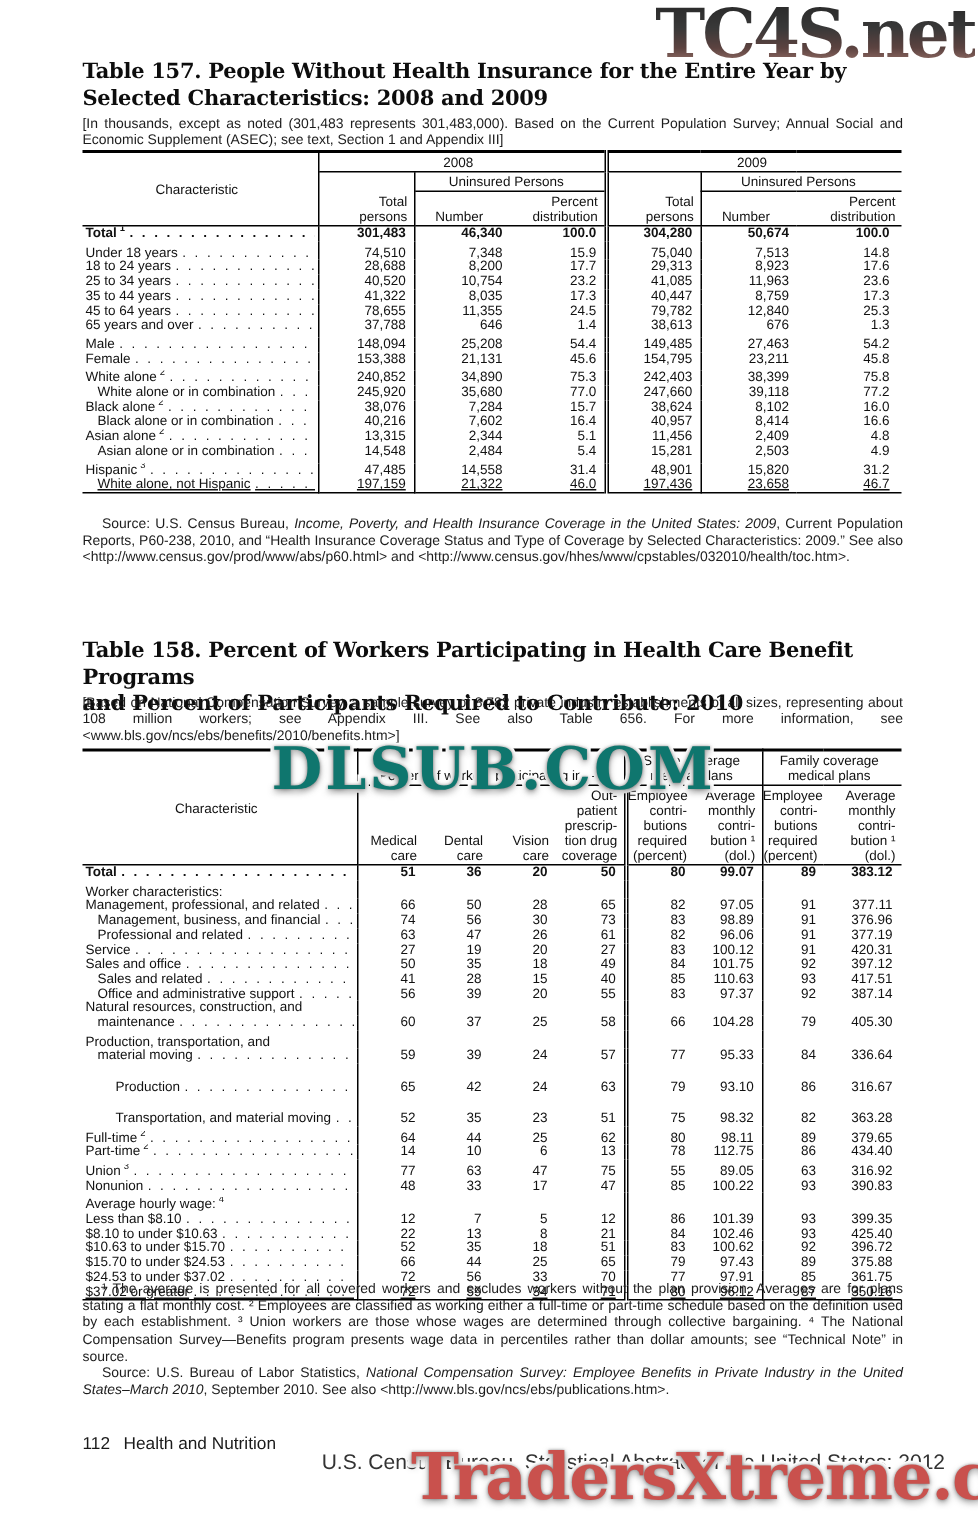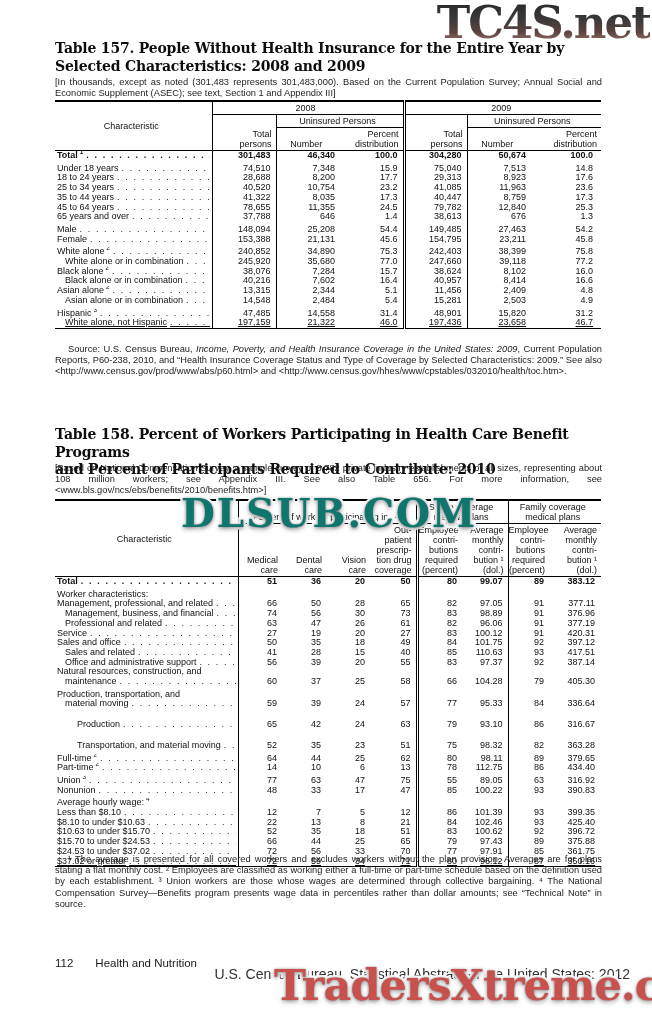--- a/index.html
+++ b/index.html
@@ -38,21 +38,21 @@
   sup{font-size:6.3px;vertical-align:4px;line-height:0;margin-left:2px;}
   .b, .b .t{font-weight:bold;}
   tr.gaprow td{height:3px;line-height:3px;}
   tbody tr:last-child td{border-bottom:1.5px solid #000;text-decoration:underline;}
 
   
   .fn{margin:0;font-size:9.3px;line-height:11.2px;text-align:justify;text-indent:13px;color:#1c1c1c;}
 
   
   .pgno{font-size:11.5px;color:#1a1a1a;}
-  .pgsec{font-size:11.5px;color:#1a1a1a;margin-left:22px;}
+  .pgsec{font-size:11.5px;color:#1a1a1a;margin-left:9px;}
   .src-line{font-size:14px;color:#333;}
 
   
   .wm{font-weight:bold;white-space:nowrap;pointer-events:none;}
   .wm-top{top:-4px;right:2px;font-family:"DejaVu Serif",serif;font-size:45px;letter-spacing:-2px;
           background:linear-gradient(180deg,#242424 0%,#383838 42%,#5c4340 68%,#967068 88%,#b79c93 100%);
           -webkit-background-clip:text;background-clip:text;color:transparent;}
   .wm-mid{left:181px;top:490px;font-family:"DejaVu Serif",serif;font-size:39px;letter-spacing:2px;
           color:#0f766e;-webkit-text-stroke:5px #fff;paint-order:stroke fill;
           text-shadow:0 2px 4px rgba(70,70,70,.55),0 0 2px rgba(90,90,90,.6);}
@@ -909,20 +909,21 @@
         <td class="num">80</td>
         <td class="num vr">96.12</td>
         <td class="num">87</td>
         <td class="num last">350.16</td>
       </tr>
     </tbody>
 </table>
 
 <div class="abs" style="left:55px;top:854px;width:547px">
   <p class="fn">¹ The average is presented for all covered workers and excludes workers without the plan provision. Averages are for plans stating a flat monthly cost. ² Employees are classified as working either a full-time or part-time schedule based on the definition used by each establishment. ³ Union workers are those whose wages are determined through collective bargaining. ⁴ The National Compensation Survey—Benefits program presents wage data in percentiles rather than dollar amounts; see “Technical Note” in source.</p>
+  <p class="fn"><span>Source: U.S. Bureau of Labor Statistics, </span><i>National Compensation Survey: Employee Benefits in Private Industry in the United States–March 2010</i><span>, September 2010. See also &lt;http://www.bls.gov/ncs/ebs/publications.htm&gt;.</span></p>
 </div>
 
 <div class="abs" style="left:55px;top:953px">
   <span class="pgno">112</span><span class="pgsec">Health and Nutrition</span>
 </div>
 <div class="abs src-line" style="right:22px;top:966px">U.S. Census Bureau, Statistical Abstract of the United States: 2012</div>
 
 <div class="abs wm wm-top">TC4S.net</div>
 <div class="abs wm wm-mid">DLSUB.COM</div>
 <div class="abs wm wm-bot">TradersXtreme.com</div>

